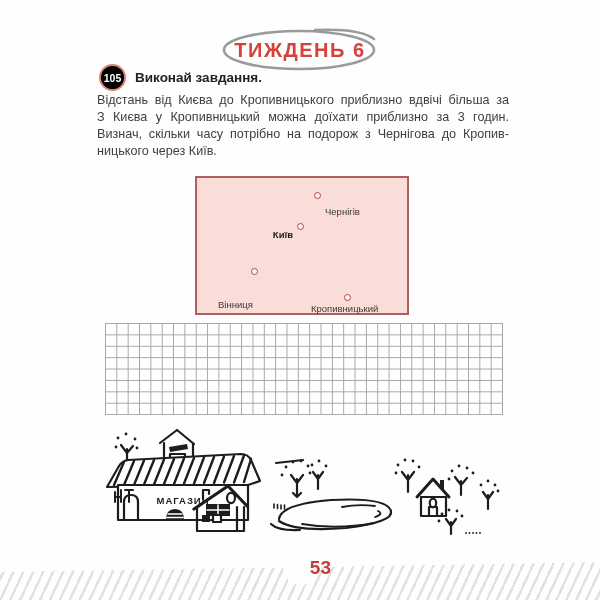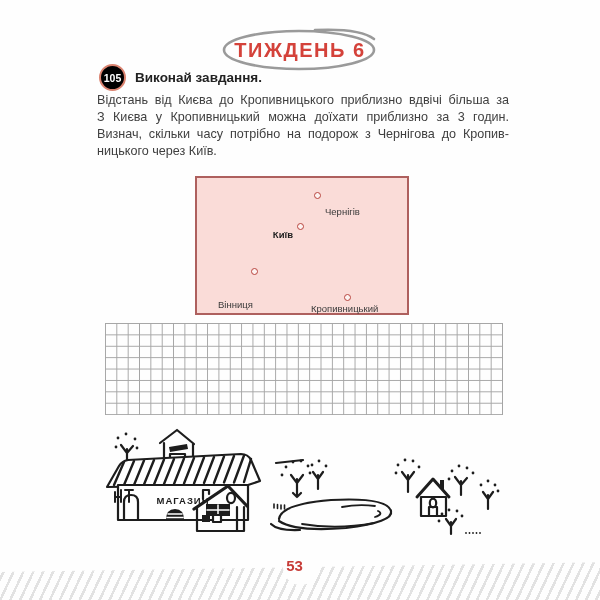--- a/index.html
+++ b/index.html
@@ -52,22 +52,22 @@
     position:absolute;left:0;bottom:0;width:600px;height:45px;z-index:1;
     background:repeating-linear-gradient(115deg,#e2e2e2 0 2.5px,transparent 2.5px 9px);
     -webkit-clip-path:polygon(0 38%,100% 16%,100% 100%,0 100%);
     clip-path:polygon(0 38%,100% 16%,100% 100%,0 100%);
   }
   .footer-notch{
     position:absolute;left:283px;top:550px;width:35px;height:35px;border-radius:50%;
     background:#fefefe;z-index:2;
   }
   .page-number{
-    position:absolute;left:264px;top:557px;width:61px;text-align:center;z-index:3;
-    font-size:15px;font-weight:bold;color:#c73c38;
+    position:absolute;left:270px;top:557px;width:61px;text-align:right;z-index:3;
+    font-size:19px;font-weight:bold;color:#c73c38;
   }
   .village{position:absolute;left:90px;top:428px;width:420px;height:122px;}
 </style>
 </head>
 <body>
 
 <div class="page">
 
   <svg class="week-oval" viewBox="0 0 160 46">
     <g fill="none" stroke="#9a9a9a" stroke-width="2.6" stroke-linecap="round">

